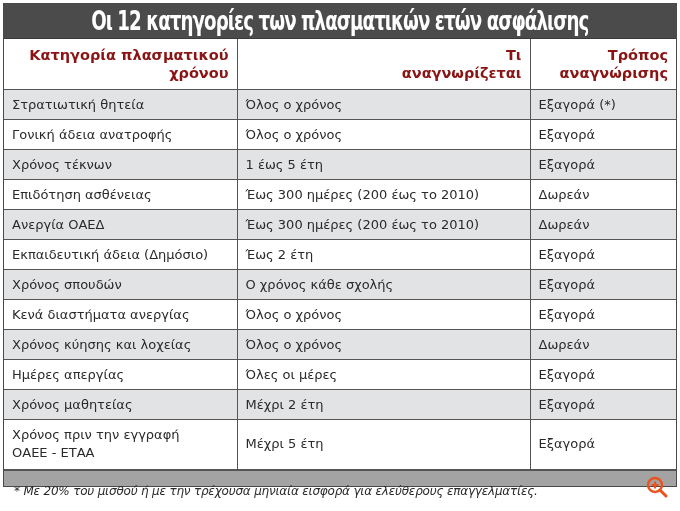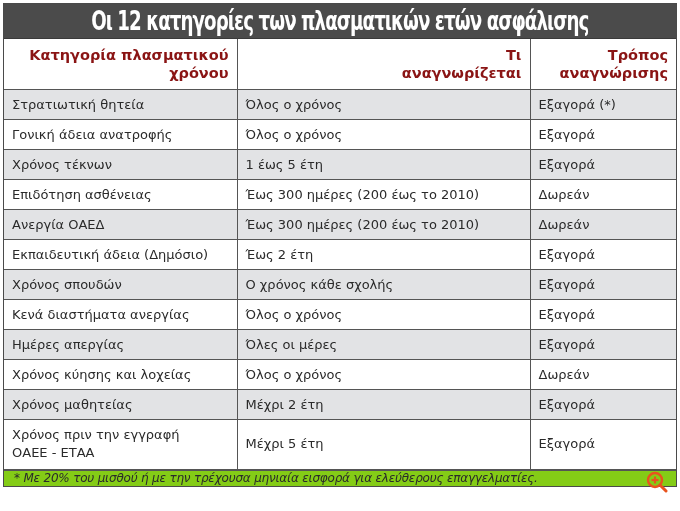--- a/index.html
+++ b/index.html
@@ -1,35 +1,35 @@
 <!DOCTYPE html>
 <html><head>
 <meta charset="utf-8">
 <style>
   * { box-sizing: border-box; margin: 0; padding: 0; }
   body { width: 680px; height: 511px; background: #ffffff; font-family: "DejaVu Sans", sans-serif; overflow: hidden; position: relative; }
-  .frame { position: absolute; left: 3px; top: 3px; width: 674px; height: 484px; border: 1px solid #4a4a4a; background: #84cc16; }
+  .frame { position: absolute; left: 3px; top: 3px; width: 674px; height: 484px; border: 1px solid #4a4a4a; background: #a3a3a3; }
   .title-bar { height: 35px; background: #4b4b4b; color: #fff; display: flex; align-items: center; justify-content: center; border-bottom: 1px solid #3a3a3a; }
   .title-text { font-family: "DejaVu Sans Condensed", "DejaVu Sans", sans-serif; font-weight: bold; font-size: 26px; letter-spacing: -1.2px; transform: scaleX(0.78); white-space: nowrap; }
   table { border-collapse: collapse; width: 672px; table-layout: fixed; }
   col.c1 { width: 233px; }
   col.c2 { width: 293px; }
   col.c3 { width: 146px; }
   th, td { border: 1px solid #555; font-size: 13px; color: #2a2a2a; padding: 0 8px; }
   tr > *:first-child { border-left: none; }
   tr > *:last-child { border-right: none; }
   thead th { height: 50px; color: #8a1414; font-weight: bold; font-size: 14.5px; line-height: 18px; background: #fff; border-top: none; }
   th.h1 { text-align: right; }
   th.h2, th.h3 { text-align: right; }
   tbody td { height: 30px; }
   tbody tr:nth-child(odd) td { background: #e2e3e5; }
   tbody tr:nth-child(even) td { background: #ffffff; }
   tbody tr.tall td { height: 50px; line-height: 18px; }
   td.c2, td.c3 { text-align: left; }
-  .footer { height: 28px; display: flex; align-items: flex-start; justify-content: space-between; padding: 0 8px 0 10px; border-top: 1px solid #555; }
+  .footer { height: 28px; display: flex; align-items: flex-end; justify-content: space-between; padding: 0 8px 0 10px; border-top: 1px solid #555; }
   .footnote { font-style: italic; font-size: 12px; color: #2a2a2a; letter-spacing: -0.2px; }
   .zoom-icon { width: 22px; height: 22px; position: relative; cursor: pointer; }
   .zoom-icon svg { display: block; }
 </style>
 </head>
 <body>
 
 <div class="frame">
   <div class="title-bar">
     <span class="title-text">Οι 12 κατηγορίες των πλασματικών ετών ασφάλισης</span>
@@ -92,28 +92,28 @@
         <td class="c1">Χρόνος σπουδών</td>
         <td class="c2">Ο χρόνος κάθε σχολής</td>
         <td class="c3">Εξαγορά</td>
       </tr>
       <tr>
         <td class="c1">Κενά διαστήματα ανεργίας</td>
         <td class="c2">Όλος ο χρόνος</td>
         <td class="c3">Εξαγορά</td>
       </tr>
       <tr>
+        <td class="c1">Χρόνος κύησης και λοχείας</td>
+        <td class="c2">Όλος ο χρόνος</td>
+        <td class="c3">Δωρεάν</td>
+      </tr>
+      <tr>
         <td class="c1">Ημέρες απεργίας</td>
         <td class="c2">Όλες οι μέρες</td>
         <td class="c3">Εξαγορά</td>
-      </tr>
-      <tr>
-        <td class="c1">Χρόνος κύησης και λοχείας</td>
-        <td class="c2">Όλος ο χρόνος</td>
-        <td class="c3">Δωρεάν</td>
       </tr>
       <tr>
         <td class="c1">Χρόνος μαθητείας</td>
         <td class="c2">Μέχρι 2 έτη</td>
         <td class="c3">Εξαγορά</td>
       </tr>
       <tr class="tall">
         <td class="c1">
           <span>Χρόνος πριν την εγγραφή</span><br>
           <span>ΟΑΕΕ - ΕΤΑΑ</span>

